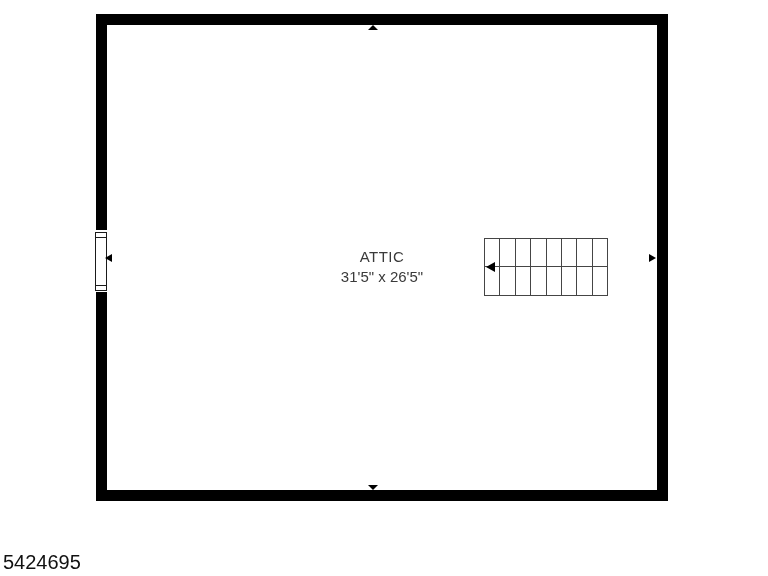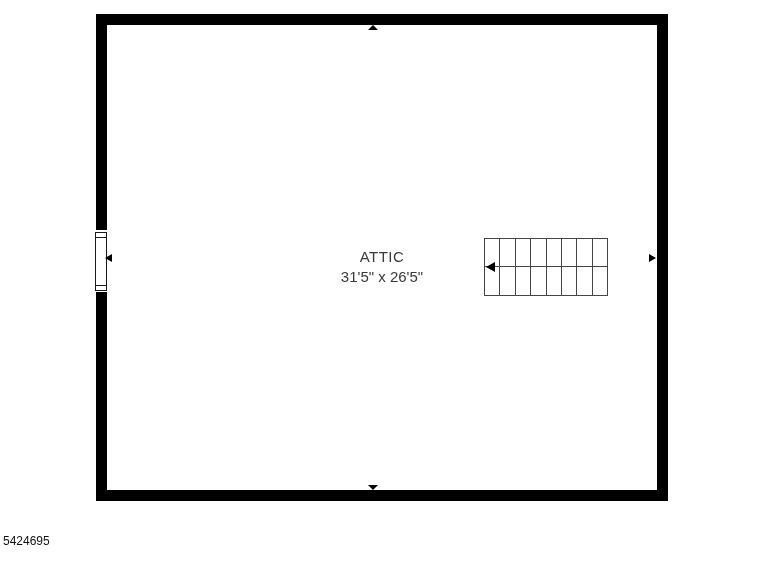--- a/index.html
+++ b/index.html
@@ -67,22 +67,22 @@
   
   .room-label-block{
     position:absolute;left:182px;top:247px;width:400px;
     text-align:center;color:var(--text);
   }
   .room-name{font-size:15px;line-height:20px;letter-spacing:0.5px;}
   .room-dims{font-size:15px;line-height:20px;}
 
   
   .listing-id{
-    position:absolute;left:3px;top:534px;
-    font-size:12px;color:#111111;
+    position:absolute;left:3px;top:551px;
+    font-size:20px;color:#111111;
   }
 </style>
 </head>
 <body>
 
 <div class="canvas">
 
   <div class="room"></div>
 
   <div class="window-gap"></div>

